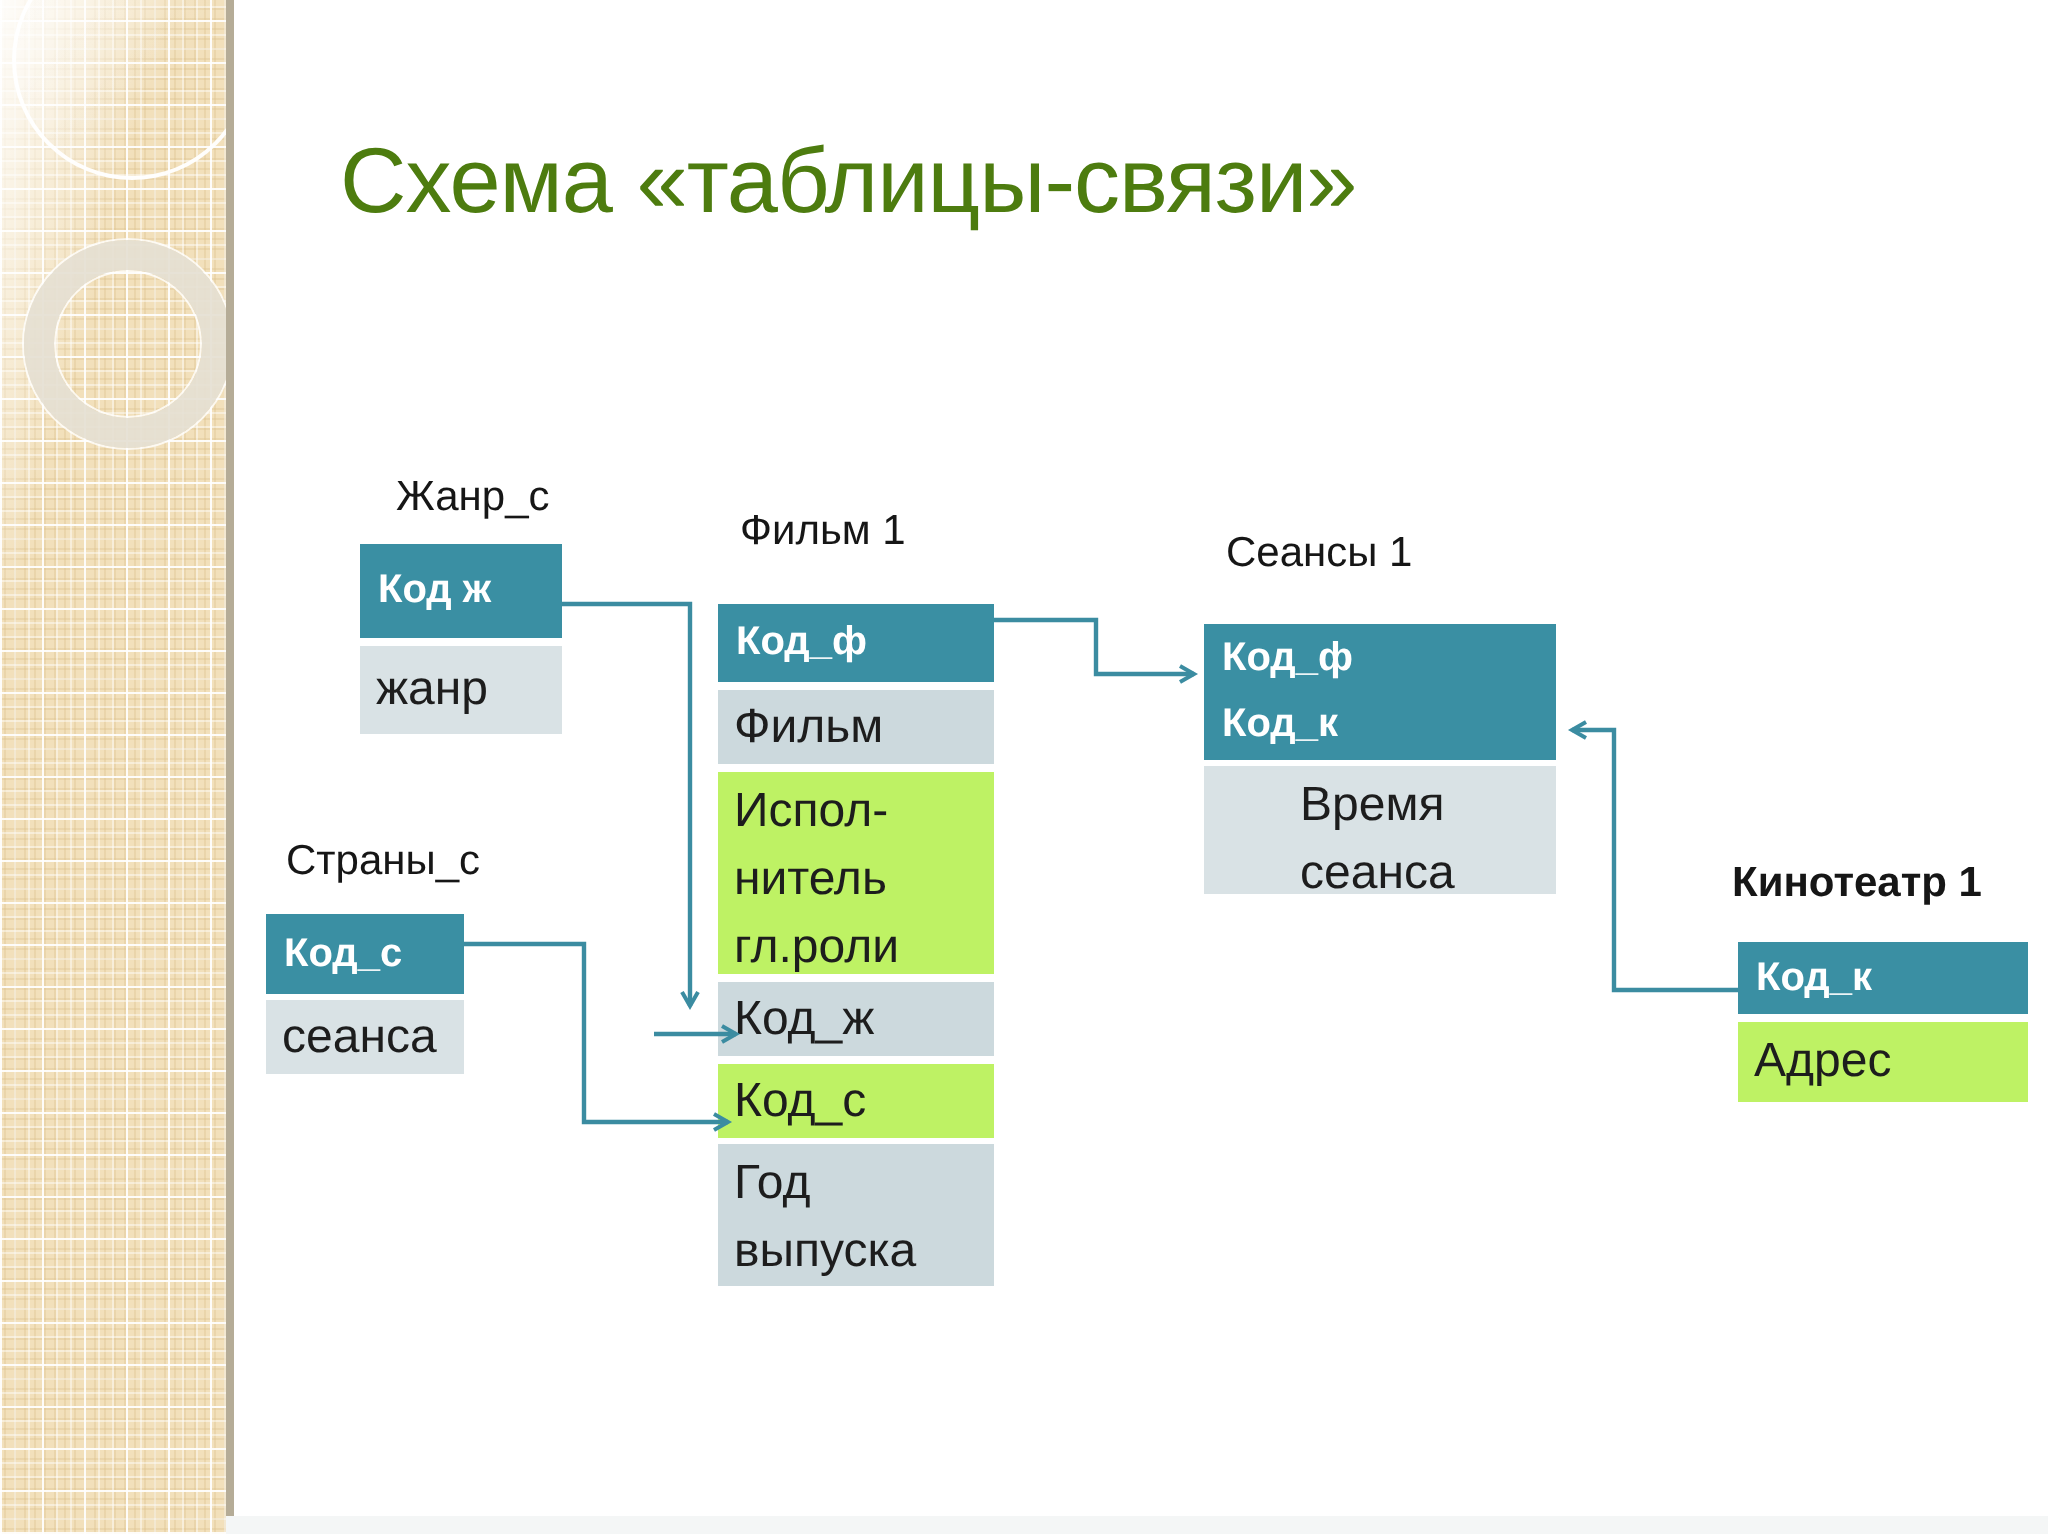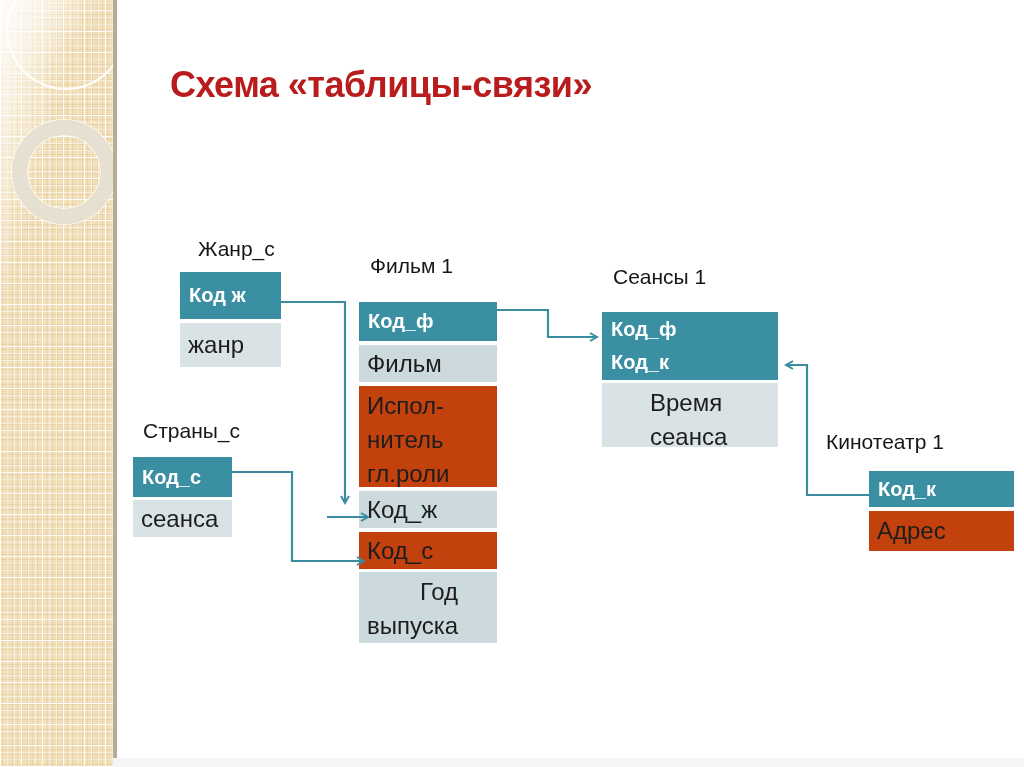--- a/index.html
+++ b/index.html
@@ -30,37 +30,37 @@
     border:2px solid rgba(255,255,255,.95);
     background:linear-gradient(135deg, rgba(255,255,255,.55), rgba(255,255,255,0) 62%);
   }
   .circle-ring{
     position:absolute;left:12px;top:120px;width:74px;height:74px;border-radius:50%;
     border:15px solid rgba(229,223,211,.92);
     box-shadow:0 0 0 1px rgba(255,255,255,.8), inset 0 0 0 1px rgba(255,255,255,.8);
   }
   
   #title{
-    position:absolute;left:170px;top:64px;font-size:36px;line-height:1.15;
-    color:#b91c1c;letter-spacing:-.5px;font-weight:bold;
+    position:absolute;left:170px;top:64px;font-size:46px;line-height:1.15;
+    color:#4d7c0f;letter-spacing:-.5px;
   }
   
   .tbl-label{position:absolute;font-size:21px;color:#161616;}
   .tbl{position:absolute;z-index:2;}
   .tbl .hdr{
     background:#3a8fa3;color:#ffffff;font-weight:bold;font-size:20px;
     display:flex;align-items:center;padding-left:9px;box-sizing:border-box;
     white-space:pre-line;line-height:33px;
   }
   .tbl .row{
     font-size:24px;color:#1d1d1d;display:flex;align-items:center;
     padding-left:8px;box-sizing:border-box;white-space:pre-line;line-height:34px;
   }
-  .row.dark{background:#ccd9dd;text-align:right;}
-  .row.light{background:#c2410c;}
+  .row.dark{background:#ccd9dd;}
+  .row.light{background:#bef264;}
   .row.med{background:#d9e2e5;}
   .row.top{align-items:flex-start;padding-top:3px;}
   
   #connectors{position:absolute;left:0;top:0;z-index:5;pointer-events:none;}
   
   #bottom-band{position:absolute;left:113px;right:0;bottom:0;height:9px;background:#f4f6f6;}
 </style>
 </head>
 <body>
 
@@ -99,21 +99,21 @@
 выпуска</div>
   </div>
 
   <div class="tbl-label" style="left:613px;top:265px;">Сеансы 1</div>
   <div class="tbl" style="left:602px;top:312px;width:176px;">
     <div class="hdr" style="height:68px;">Код_ф
 Код_к</div>
     <div class="row med top" style="height:64px;margin-top:3px;padding-left:48px;">Время сеанса</div>
   </div>
 
-  <div class="tbl-label" style="left:826px;top:430px;">Кинотеатр 1</div>
+  <div class="tbl-label" style="left:866px;top:430px;font-weight:bold;">Кинотеатр 1</div>
   <div class="tbl" style="left:869px;top:471px;width:145px;">
     <div class="hdr" style="height:36px;">Код_к</div>
     <div class="row light" style="height:40px;margin-top:4px;text-align:right;">Адрес</div>
   </div>
 
   <svg id="connectors" width="1024" height="767" viewBox="0 0 1024 767">
     <defs>
       <marker id="arr" markerWidth="12" markerHeight="12" refX="8" refY="5" orient="auto" markerUnits="userSpaceOnUse">
         <path d="M1,1 L8,5 L1,9" fill="none" stroke="#3b8ca1" stroke-width="2"></path>
       </marker>

